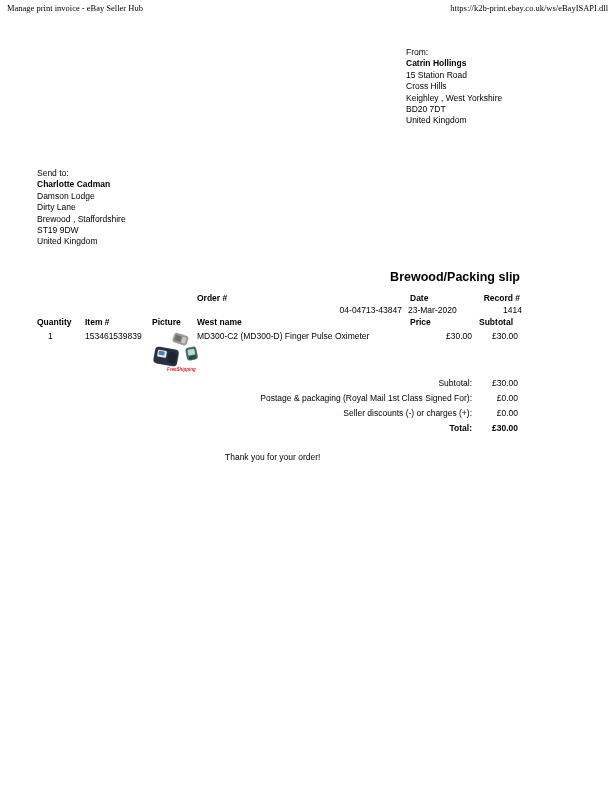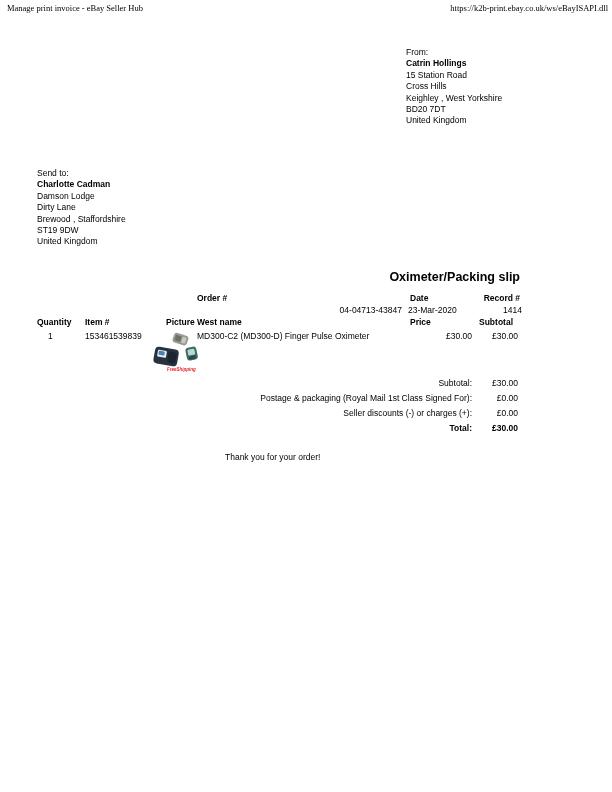--- a/index.html
+++ b/index.html
@@ -40,33 +40,33 @@
     <div>Send to:</div>
     <div class="b">Charlotte Cadman</div>
     <div>Damson Lodge</div>
     <div>Dirty Lane</div>
     <div>Brewood , Staffordshire</div>
     <div>ST19 9DW</div>
     <div>United Kingdom</div>
   </div>
 
 
-  <div class="abs title r" style="right:92px; top:270px;">Oximeter/Packing slip</div>
+  <div class="abs title r" style="right:92px; top:270px;">Brewood/Packing slip</div>
 
   <div class="abs b" style="left:197px; top:293px;">Order #</div>
   <div class="abs b" style="left:410px; top:293px;">Date</div>
   <div class="abs b r" style="right:92px; top:293px;">Record #</div>
 
   <div class="abs r" style="right:210px; top:305px;">04-04713-43847</div>
   <div class="abs" style="left:408px; top:305px;">23-Mar-2020</div>
   <div class="abs r" style="right:90px; top:305px;">1414</div>
 
   <div class="abs b" style="left:37px; top:317px;">Quantity</div>
   <div class="abs b" style="left:85px; top:317px;">Item #</div>
-  <div class="abs b" style="left:166px; top:317px;">Picture</div>
+  <div class="abs b" style="left:152px; top:317px;">Picture</div>
   <div class="abs b" style="left:197px; top:317px;">West name</div>
   <div class="abs b" style="left:410px; top:317px;">Price</div>
   <div class="abs b" style="left:479px; top:317px;">Subtotal</div>
 
   <div class="abs" style="left:48px; top:331px;">1</div>
   <div class="abs" style="left:85px; top:331px;">153461539839</div>
 
   <div class="thumb">
     <svg width="52" height="44" viewBox="0 0 52 44">
 

